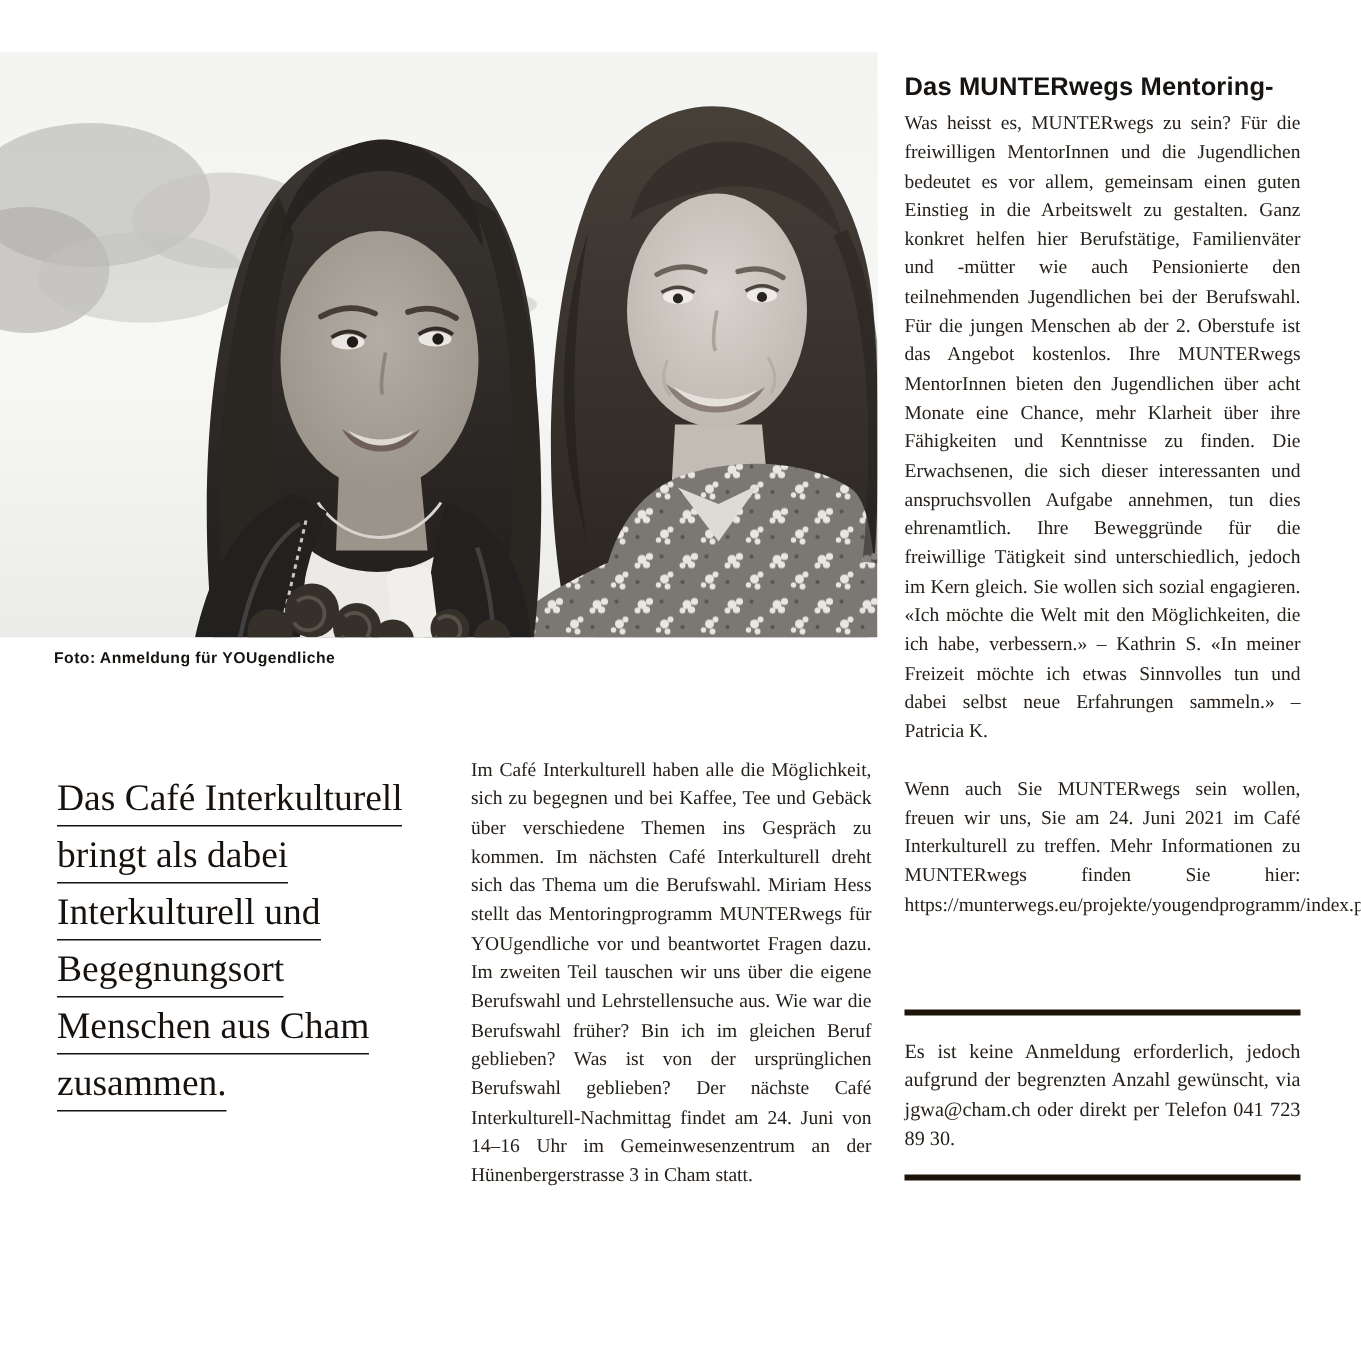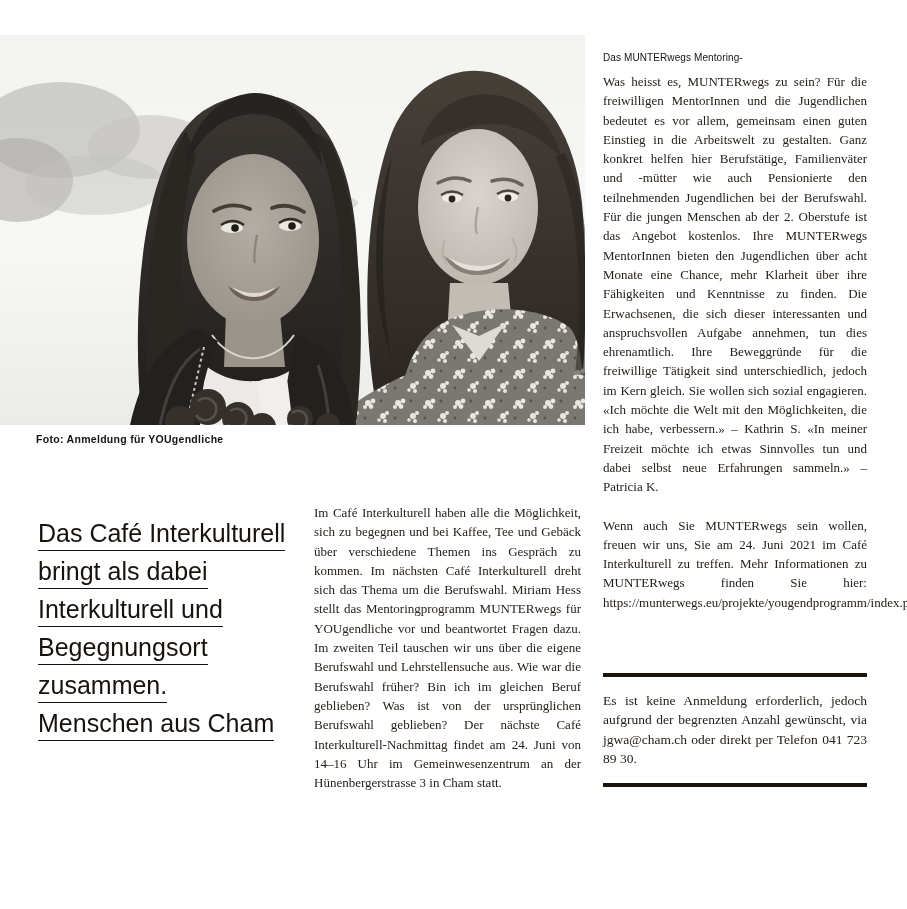--- a/index.html
+++ b/index.html
@@ -13,37 +13,37 @@
   }
   .photo svg{display:block;width:100%;height:100%;}
   .caption{
     position:absolute;left:36px;top:433px;
     font-family:"Liberation Sans",sans-serif;font-weight:bold;font-size:10.5px;
     letter-spacing:.3px;color:#161310;
   }
   
   .headline{
     position:absolute;left:38px;top:514px;width:285px;
-    font-family:Liberation Sans, sans-serif;font-size:25px;color:#17120e;
+    font-family:Liberation Serif, serif;font-size:25px;color:#17120e;
   }
   .headline .hl-line{line-height:38px;height:38px;}
   .headline .hl-line span{
     display:inline-block;line-height:30px;
     border-bottom:1.8px solid #17120e;padding-bottom:2px;
   }
   
   .bodytext{
     font-size:13px;line-height:19.3px;text-align:justify;
     hyphens:auto;-webkit-hyphens:auto;color:#26201a;
   }
   .col-middle{position:absolute;left:314px;top:503px;width:267px;}
   .col-right{position:absolute;left:603px;top:46px;width:264px;}
   .col-right h2{
     margin:0 0 3px 0;font-family:"Liberation Sans",sans-serif;
-    font-size:10px;font-weight:normal;color:#161310;letter-spacing:.1px;
+    font-size:17px;font-weight:bold;color:#161310;letter-spacing:.1px;
   }
   .col-right h2 div{line-height:23px;}
   .col-right p{margin:0;}
   .col-right .para2{margin-top:19px;}
   
   .info-box{
     position:absolute;left:603px;top:673px;width:264px;
     border-top:4px solid #1c130b;border-bottom:4px solid #1c130b;
     padding:14px 0 15px 0;
   }
@@ -177,22 +177,22 @@
   </svg>
 </div>
 
 <div class="caption">Foto: Anmeldung für YOUgendliche</div>
 
 <div class="headline">
   <div class="hl-line"><span>Das Café Interkulturell</span></div>
   <div class="hl-line"><span>bringt als dabei</span></div>
   <div class="hl-line"><span>Interkulturell und</span></div>
   <div class="hl-line"><span>Begegnungsort</span></div>
+  <div class="hl-line"><span>Menschen aus Cham</span></div>
   <div class="hl-line"><span>zusammen.</span></div>
-  <div class="hl-line"><span>Menschen aus Cham</span></div>
 </div>
 
 <div class="col-middle bodytext" lang="de">Im Café Interkulturell haben alle die Möglichkeit, sich zu begegnen und bei Kaffee, Tee und Gebäck über verschiedene Themen ins Gespräch zu kommen. Im nächsten Café Interkulturell dreht sich das Thema um die Berufswahl. Miriam Hess stellt das Mentoringprogramm MUNTERwegs für YOUgendliche vor und beantwortet Fragen dazu. Im zweiten Teil tauschen wir uns über die eigene Berufswahl und Lehrstellensuche aus. Wie war die Berufswahl früher? Bin ich im gleichen Beruf geblieben? Was ist von der ursprünglichen Berufswahl geblieben? Der nächste Café Interkulturell-Nachmittag findet am 24. Juni von 14–16 Uhr im Gemeinwesenzentrum an der Hünenbergerstrasse 3 in Cham statt.</div>
 
 <div class="col-right">
   <h2>
     <div>Das MUNTERwegs Mentoring-</div>
   </h2>
   <p class="bodytext para1" lang="de">Was heisst es, MUNTERwegs zu sein? Für die freiwilligen MentorInnen und die Jugendlichen bedeutet es vor allem, gemeinsam einen guten Einstieg in die Arbeitswelt zu gestalten. Ganz konkret helfen hier Berufstätige, Familienväter und -mütter wie auch Pensionierte den teilnehmenden Jugendlichen bei der Berufswahl. Für die jungen Menschen ab der 2. Oberstufe ist das Angebot kostenlos. Ihre MUNTERwegs MentorInnen bieten den Jugendlichen über acht Monate eine Chance, mehr Klarheit über ihre Fähigkeiten und Kenntnisse zu finden. Die Erwachsenen, die sich dieser interessanten und anspruchsvollen Aufgabe annehmen, tun dies ehrenamtlich. Ihre Beweggründe für die freiwillige Tätigkeit sind unterschiedlich, jedoch im Kern gleich. Sie wollen sich sozial engagieren. «Ich möchte die Welt mit den Möglichkeiten, die ich habe, verbessern.» – Kathrin S. «In meiner Freizeit möchte ich etwas Sinnvolles tun und dabei selbst neue Erfahrungen sammeln.» – Patricia K.</p>
   <p class="bodytext para2" lang="de">Wenn auch Sie MUNTERwegs sein wollen, freuen wir uns, Sie am 24. Juni 2021 im Café Interkulturell zu treffen. Mehr Informationen zu MUNTERwegs finden Sie hier: https://munterwegs.eu/projekte/yougendprogramm/index.php</p>

